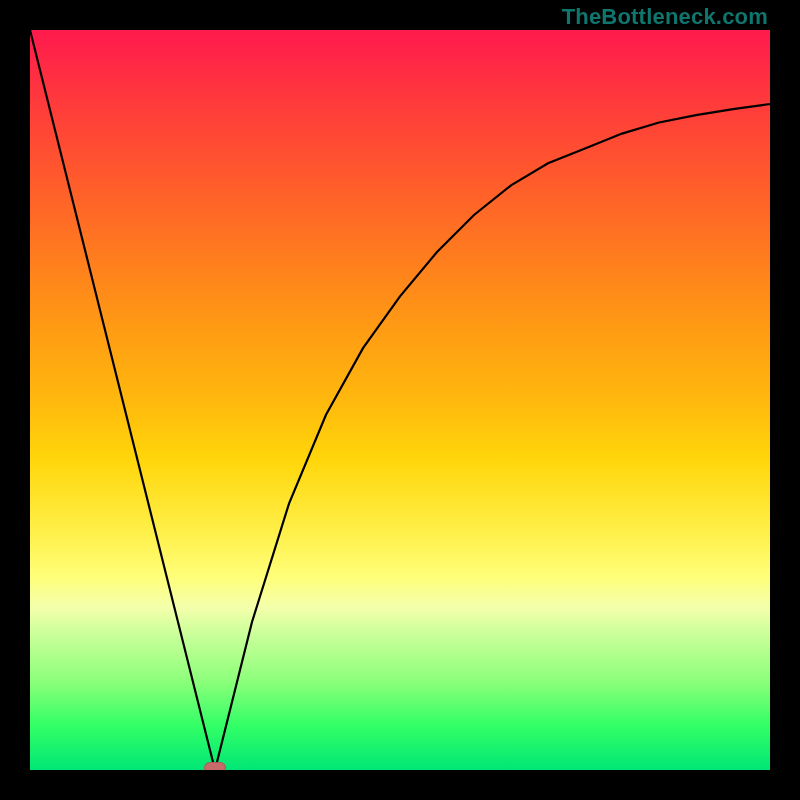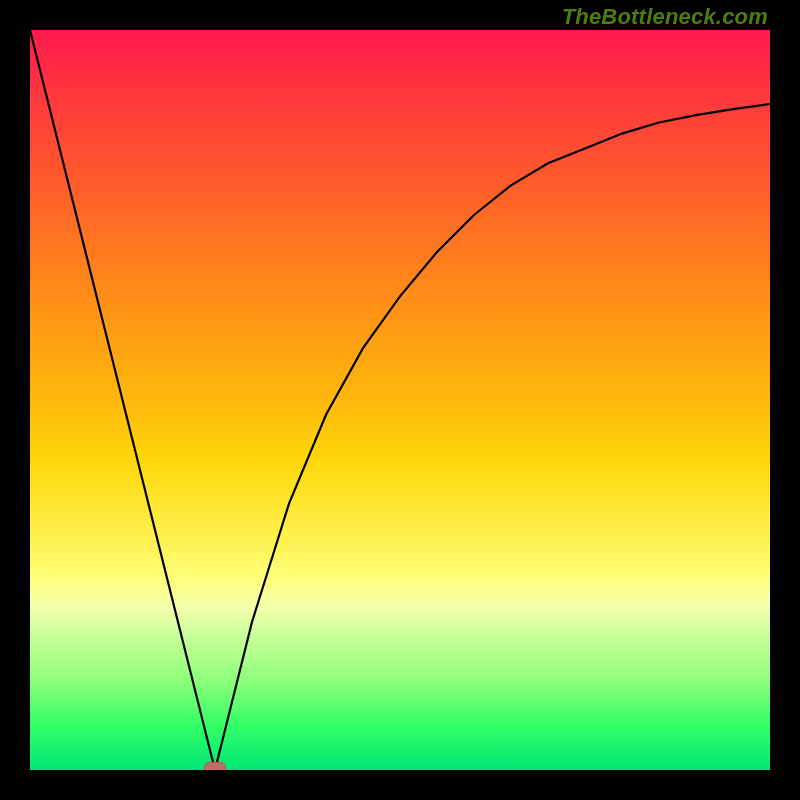--- a/index.html
+++ b/index.html
@@ -48,24 +48,23 @@
   .border-left   { left: 0;   top: 0; width: 30px;  height: 800px; }
   .border-right  { right: 0;  top: 0; width: 30px;  height: 800px; }
   .border-top    { left: 0;   top: 0; width: 800px; height: 30px; }
   .border-bottom { left: 0;   bottom: 0; width: 800px; height: 30px; }
   .watermark {
     position: absolute;
     top: 4px;
     right: 32px;
     font-size: 22px;
     font-weight: 600;
-    color: #4d7c0f;
+    color: #0f766e;
     letter-spacing: 0.2px;
     user-select: none;
-    font-style: italic;
   }
   svg.curve {
     position: absolute;
     left: 0;
     top: 0;
     width: 740px;
     height: 740px;
     overflow: visible;
   }
   .min-marker {

